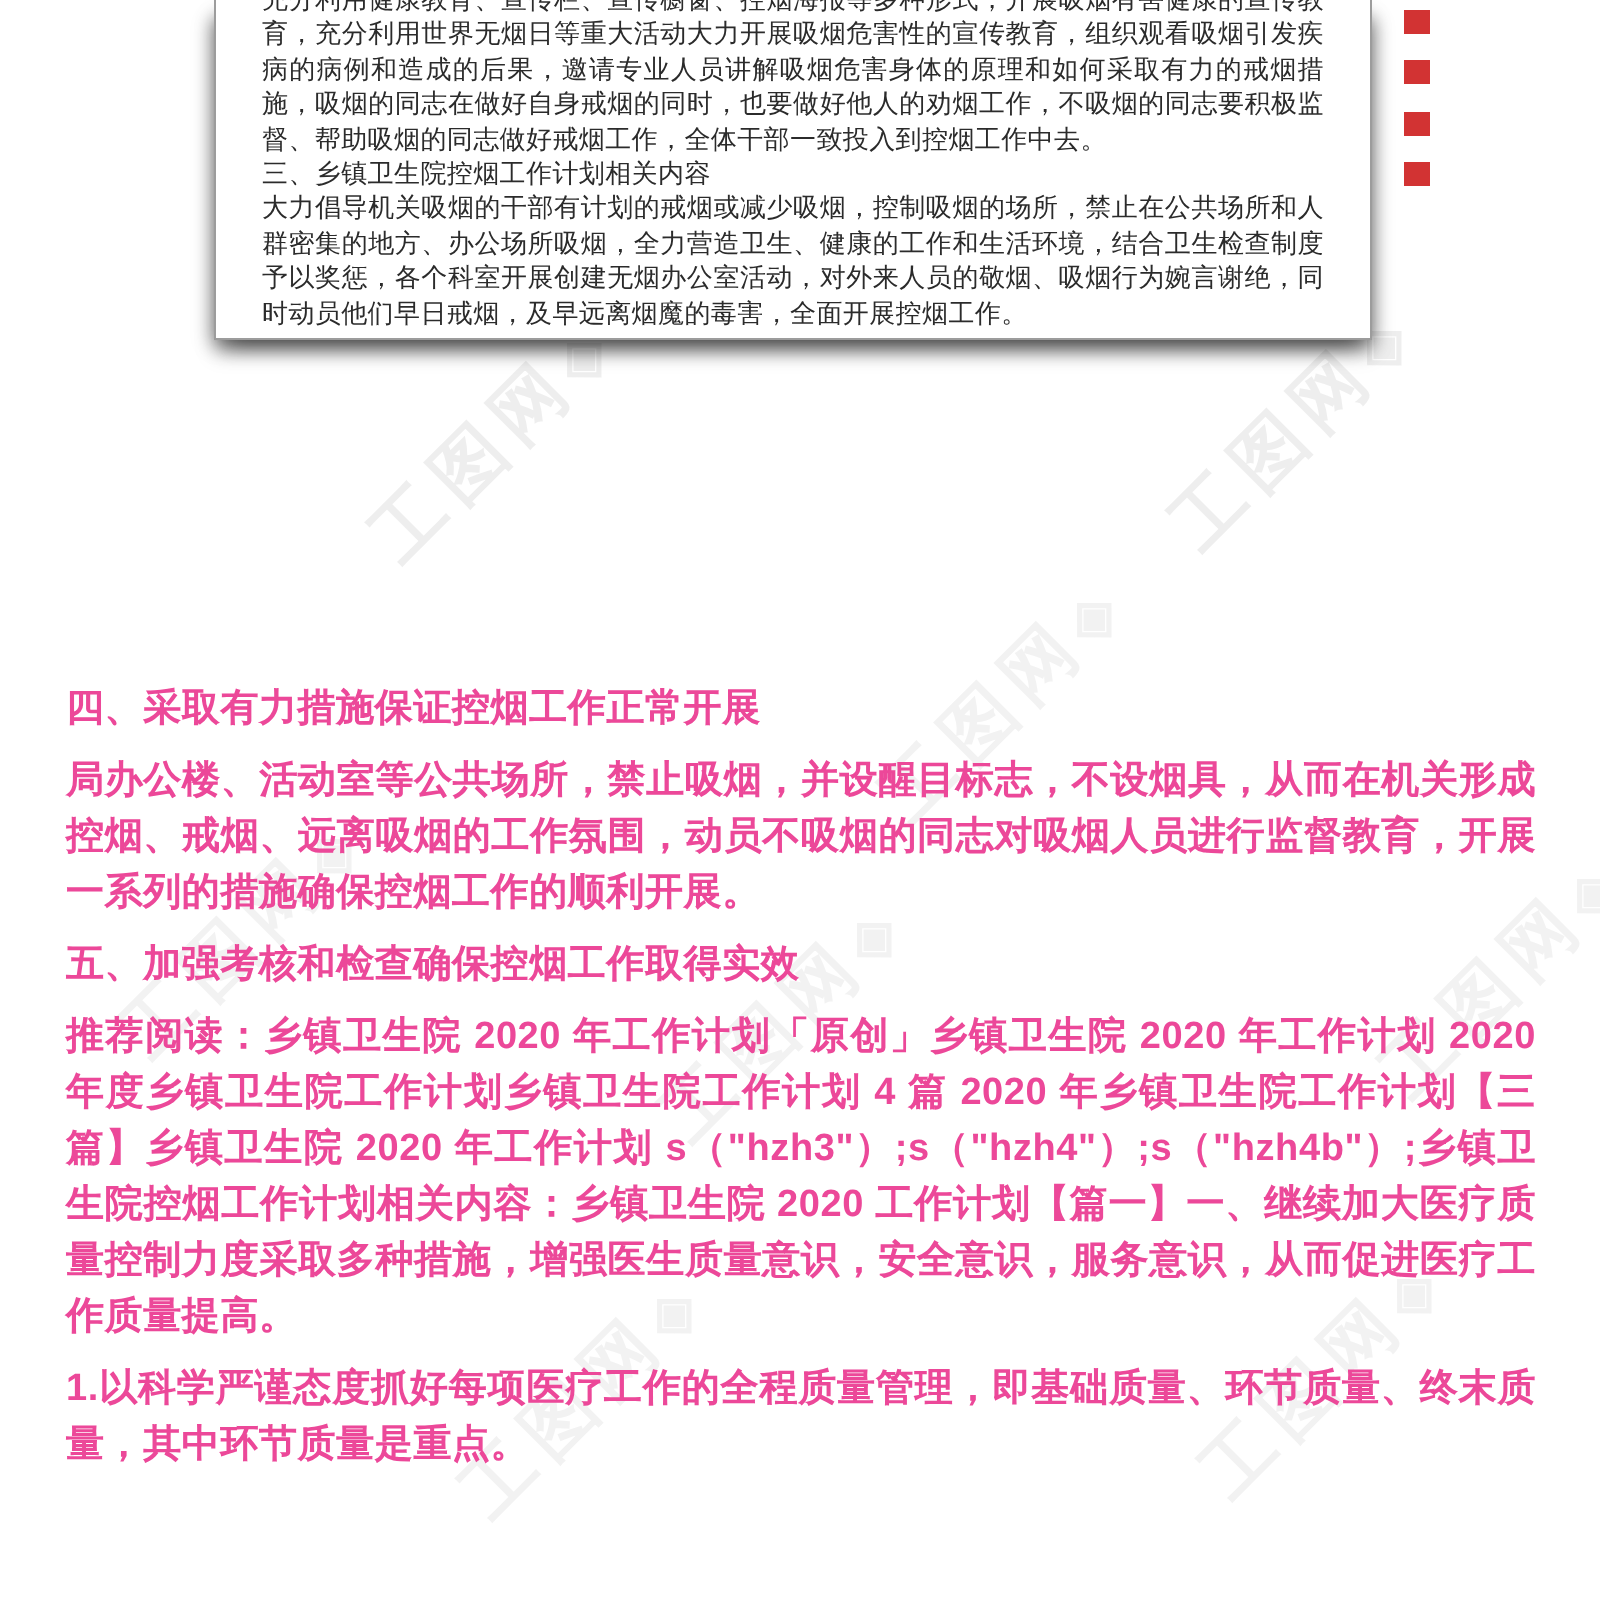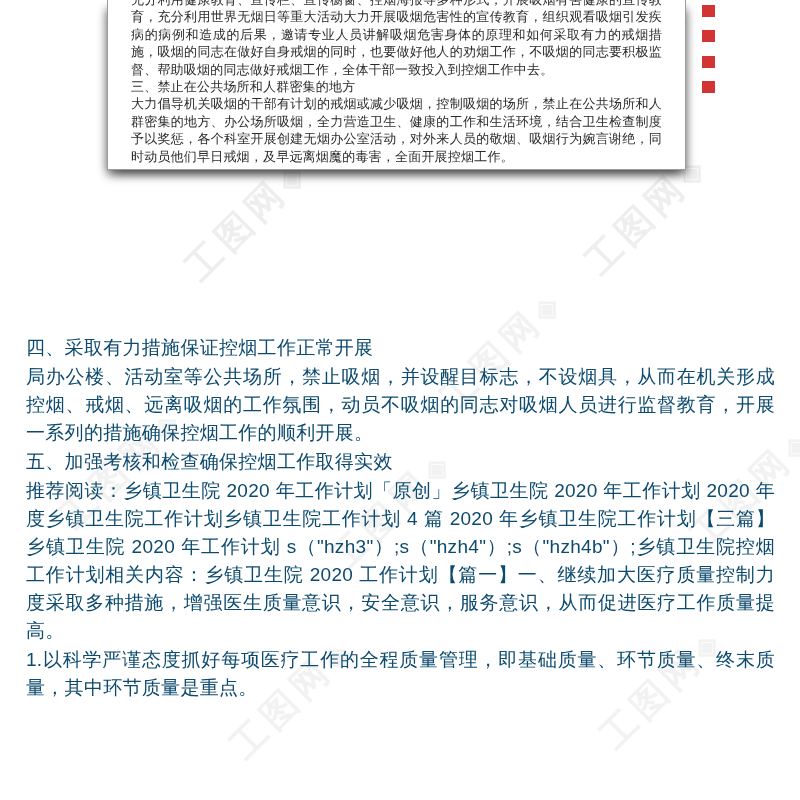--- a/index.html
+++ b/index.html
@@ -83,39 +83,39 @@
 
   
   .body-text {
     position: absolute;
     left: 25px;
     top: 333px;
     width: 751px;
     z-index: 2;
   }
   .body-text p {
-    margin: 1px;
+    margin: 8px;
     font-size: 19px;
     line-height: 28px;
     letter-spacing: 0.3px;
-    color: #0c4a6e;
-    font-weight: 400;
+    color: #ec4899;
+    font-weight: 700;
     text-align: justify;
     text-justify: inter-ideograph;
   }
 </style>
 </head>
 <body>
 
 <div id="screen">
 
   <div class="doc-image">
     <div class="doc-image-inner">
       <p>充分利用健康教育、宣传栏、宣传橱窗、控烟海报等多种形式，开展吸烟有害健康的宣传教育，充分利用世界无烟日等重大活动大力开展吸烟危害性的宣传教育，组织观看吸烟引发疾病的病例和造成的后果，邀请专业人员讲解吸烟危害身体的原理和如何采取有力的戒烟措施，吸烟的同志在做好自身戒烟的同时，也要做好他人的劝烟工作，不吸烟的同志要积极监督、帮助吸烟的同志做好戒烟工作，全体干部一致投入到控烟工作中去。</p>
-      <p>三、禁止在公共场所和人群密集的地方</p>
+      <p>三、乡镇卫生院控烟工作计划相关内容</p>
       <p>大力倡导机关吸烟的干部有计划的戒烟或减少吸烟，控制吸烟的场所，禁止在公共场所和人群密集的地方、办公场所吸烟，全力营造卫生、健康的工作和生活环境，结合卫生检查制度予以奖惩，各个科室开展创建无烟办公室活动，对外来人员的敬烟、吸烟行为婉言谢绝，同时动员他们早日戒烟，及早远离烟魔的毒害，全面开展控烟工作。</p>
     </div>
   </div>
 
   <div class="red-mark m1"></div>
   <div class="red-mark m2"></div>
   <div class="red-mark m3"></div>
   <div class="red-mark m4"></div>
 
   <div class="wm strong" style="left:245px; top:222px;">

